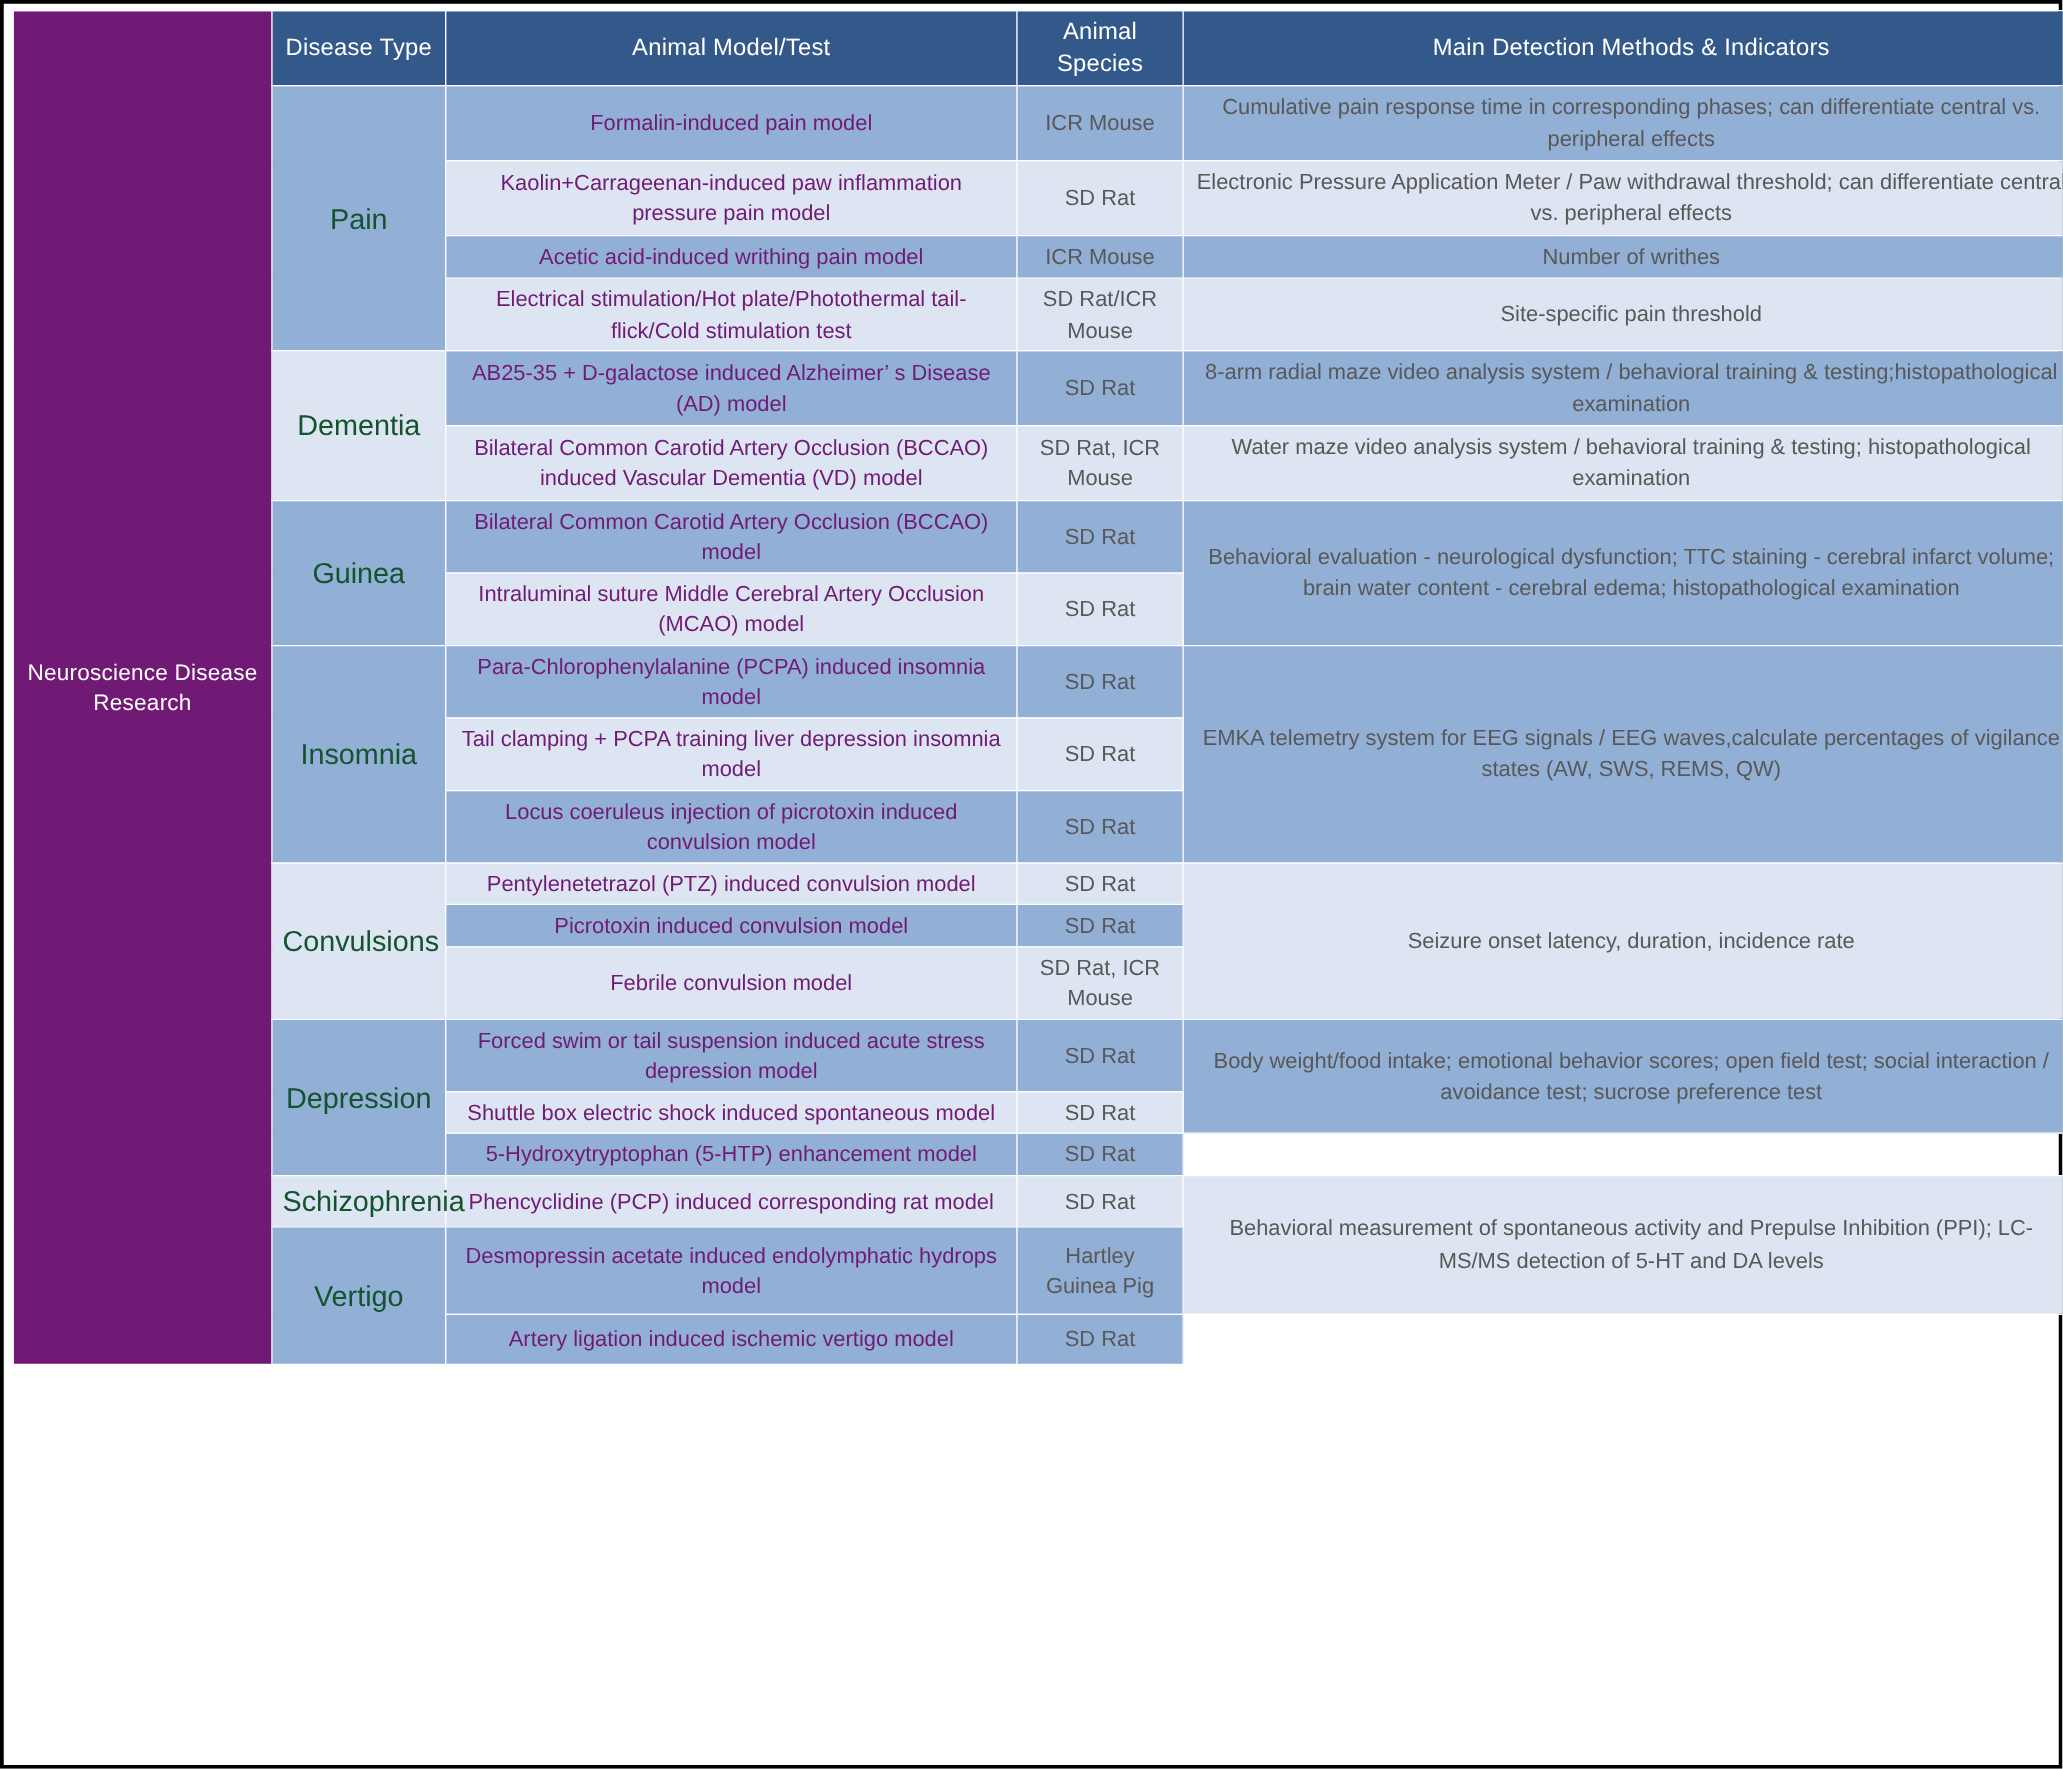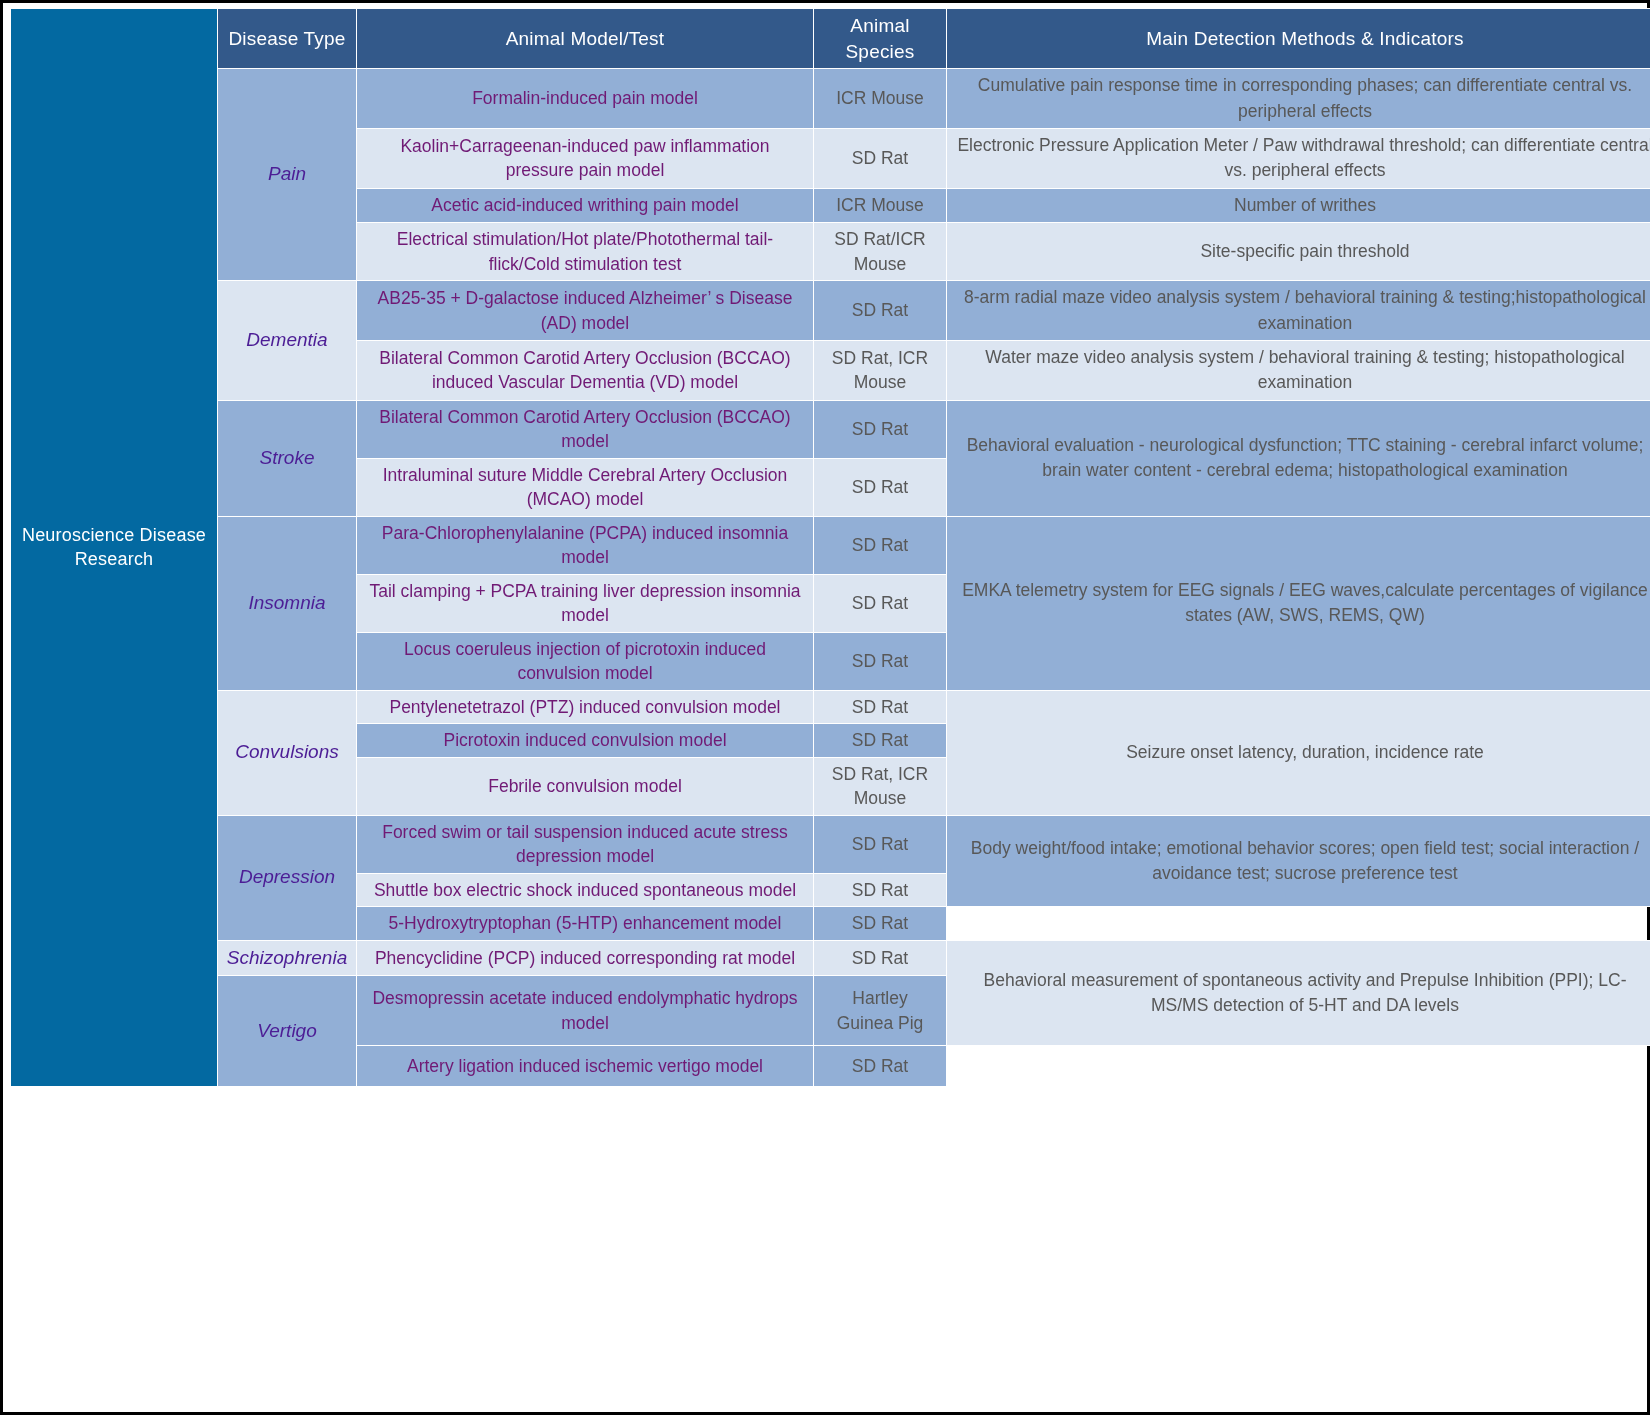--- a/index.html
+++ b/index.html
@@ -36,21 +36,21 @@
   table.matrix td,
   table.matrix th {
     border: 1.5px solid #ffffff;
     padding: 4px 8px;
     vertical-align: middle;
     text-align: center;
     font-weight: normal;
   }
   
   td.spine {
-    background: #0369a1;
+    background: #701a75;
     color: #ffffff;
     font-size: 18px;
     line-height: 1.35;
     width: 190px;
     border: 1.5px solid #ffffff;
     letter-spacing: 0.2px;
   }
   
   tr.head th {
     background: #33598A;
@@ -67,23 +67,22 @@
   
   td.cell {
     font-size: 17.5px;
     line-height: 1.4;
     color: #701a75;
   }
   td.dark  { background: #92AFD6; }
   td.light { background: #DCE5F1; }
 
   td.disease {
-    font-size: 19px;
-    color: #4c1d95;
-    font-style: italic;
+    font-size: 23px;
+    color: #14532d;
   }
   td.species { font-size: 17.5px; color: #585858; margin-top: 16px; }
   td.methods { font-size: 17.5px; color: #585858; line-height: 1.45; }
 </style>
 </head>
 <body>
 
 <div id="page">
   <div id="table-wrap">
     <table class="matrix">
@@ -121,21 +120,21 @@
             <td class="cell model dark">AB25-35   + D-galactose induced Alzheimer’   s Disease (AD) model</td>
             <td class="cell species dark">SD   Rat</td>
             <td class="cell methods dark" rowspan="1">8-arm   radial maze video analysis system / behavioral training &amp; testing;histopathological examination</td>
           </tr>
           <tr>
             <td class="cell model light">Bilateral   Common Carotid Artery Occlusion (BCCAO) induced Vascular Dementia (VD) model</td>
             <td class="cell species light">SD   Rat, ICR Mouse</td>
             <td class="cell methods light" rowspan="1">Water   maze video analysis system / behavioral training &amp; testing;   histopathological examination</td>
           </tr>
           <tr>
-            <td class="cell disease dark" rowspan="2">Stroke</td>
+            <td class="cell disease dark" rowspan="2">Guinea</td>
             <td class="cell model dark">Bilateral   Common Carotid Artery Occlusion (BCCAO) model</td>
             <td class="cell species dark">SD   Rat</td>
             <td class="cell methods dark" rowspan="2">Behavioral   evaluation - neurological dysfunction; TTC staining - cerebral infarct   volume; brain water content - cerebral edema; histopathological examination</td>
           </tr>
           <tr>
             <td class="cell model light">Intraluminal   suture Middle Cerebral Artery Occlusion (MCAO) model</td>
             <td class="cell species light">SD   Rat</td>
           </tr>
           <tr>
             <td class="cell disease dark" rowspan="3">Insomnia</td>

